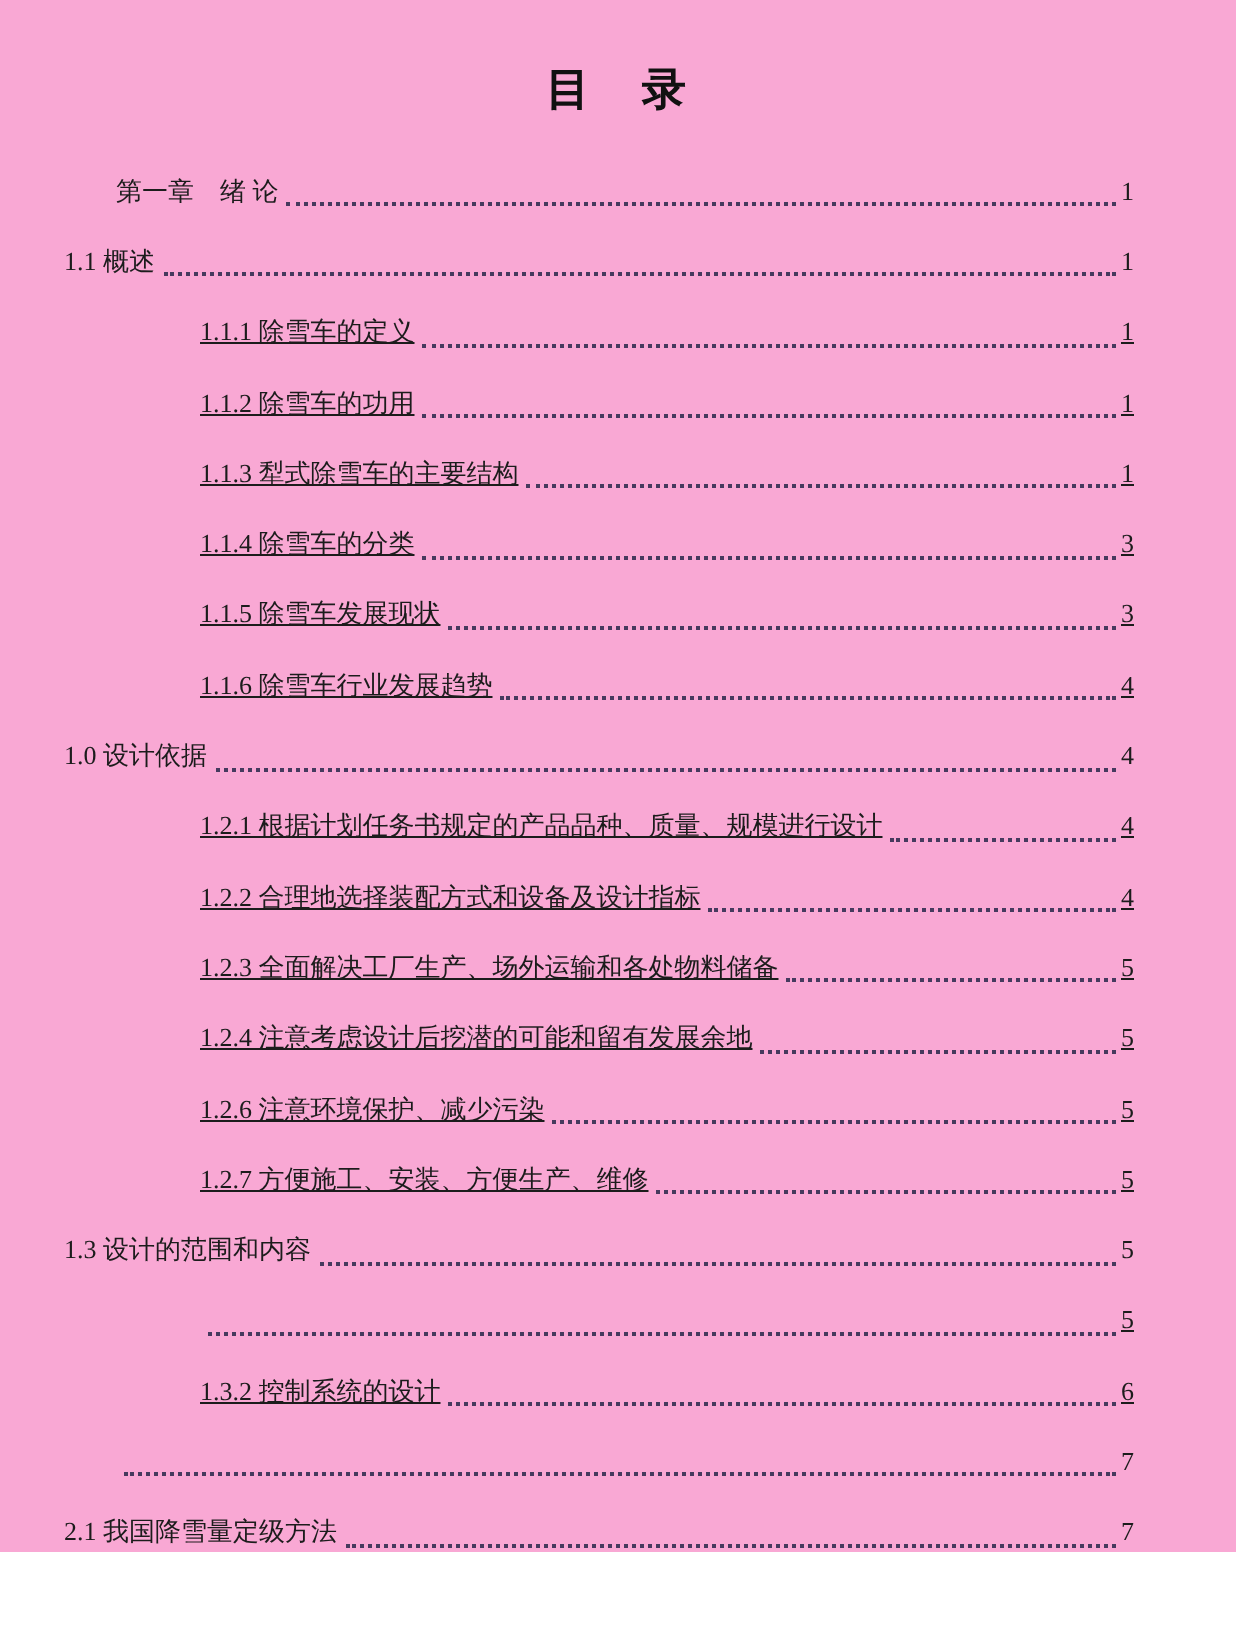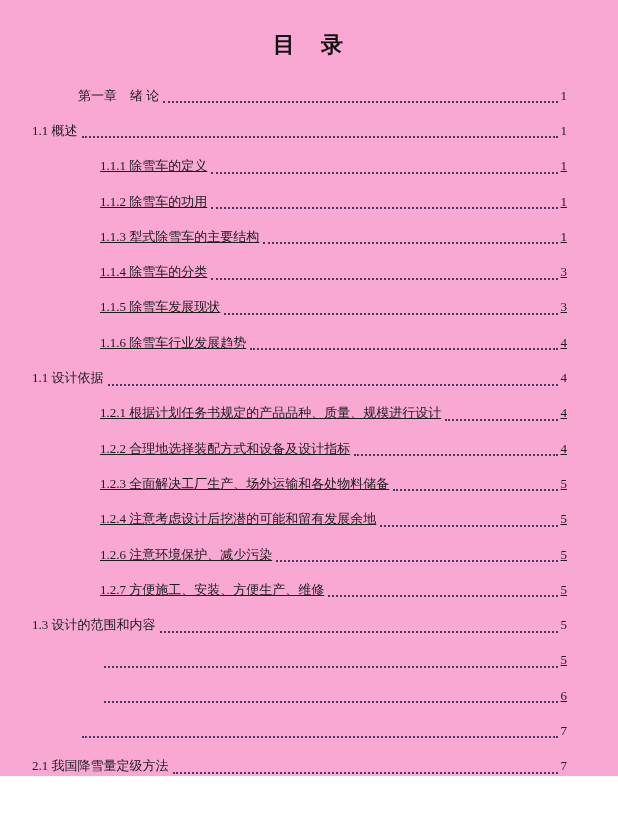--- a/index.html
+++ b/index.html
@@ -37,21 +37,21 @@
     list-style: none;
   }
   .toc-row {
     display: flex;
     align-items: center;
     height: 35.3px;
     padding-right: 51px;
     font-size: 13px;
     white-space: nowrap;
   }
-  .toc-row.level-0 { padding-left: 78px; text-align: right; }
+  .toc-row.level-0 { padding-left: 58px; text-align: right; }
   .toc-row.level-1 { padding-left: 32px; }
   .toc-row.level-2 { padding-left: 100px; text-decoration: underline; }
   .toc-label {
     flex: 0 0 auto;
     color: #1c1c1c;
   }
   .leader {
     flex: 1 1 auto;
     height: 1em;
     margin: 0 3px 0 4px;
@@ -105,21 +105,21 @@
     <span class="toc-label">1.1.5 除雪车发展现状</span>
     <span class="leader"></span>
     <span class="toc-page">3</span>
   </li>
       <li class="toc-row level-2">
     <span class="toc-label">1.1.6 除雪车行业发展趋势</span>
     <span class="leader"></span>
     <span class="toc-page">4</span>
   </li>
       <li class="toc-row level-1">
-    <span class="toc-label">1.1 设计依据</span>
+    <span class="toc-label">1.0 设计依据</span>
     <span class="leader"></span>
     <span class="toc-page">4</span>
   </li>
       <li class="toc-row level-2">
     <span class="toc-label">1.2.1 根据计划任务书规定的产品品种、质量、规模进行设计</span>
     <span class="leader"></span>
     <span class="toc-page">4</span>
   </li>
       <li class="toc-row level-2">
     <span class="toc-label">1.2.2 合理地选择装配方式和设备及设计指标</span>
@@ -149,20 +149,21 @@
       <li class="toc-row level-1">
     <span class="toc-label">1.3 设计的范围和内容</span>
     <span class="leader"></span>
     <span class="toc-page">5</span>
   </li>
       <li class="toc-row level-2">
     <span class="leader"></span>
     <span class="toc-page">5</span>
   </li>
       <li class="toc-row level-2">
+    <span class="toc-label">1.3.2 控制系统的设计</span>
     <span class="leader"></span>
     <span class="toc-page">6</span>
   </li>
       <li class="toc-row level-0">
     <span class="leader"></span>
     <span class="toc-page">7</span>
   </li>
       <li class="toc-row level-1">
     <span class="toc-label">2.1 我国降雪量定级方法</span>
     <span class="leader"></span>

